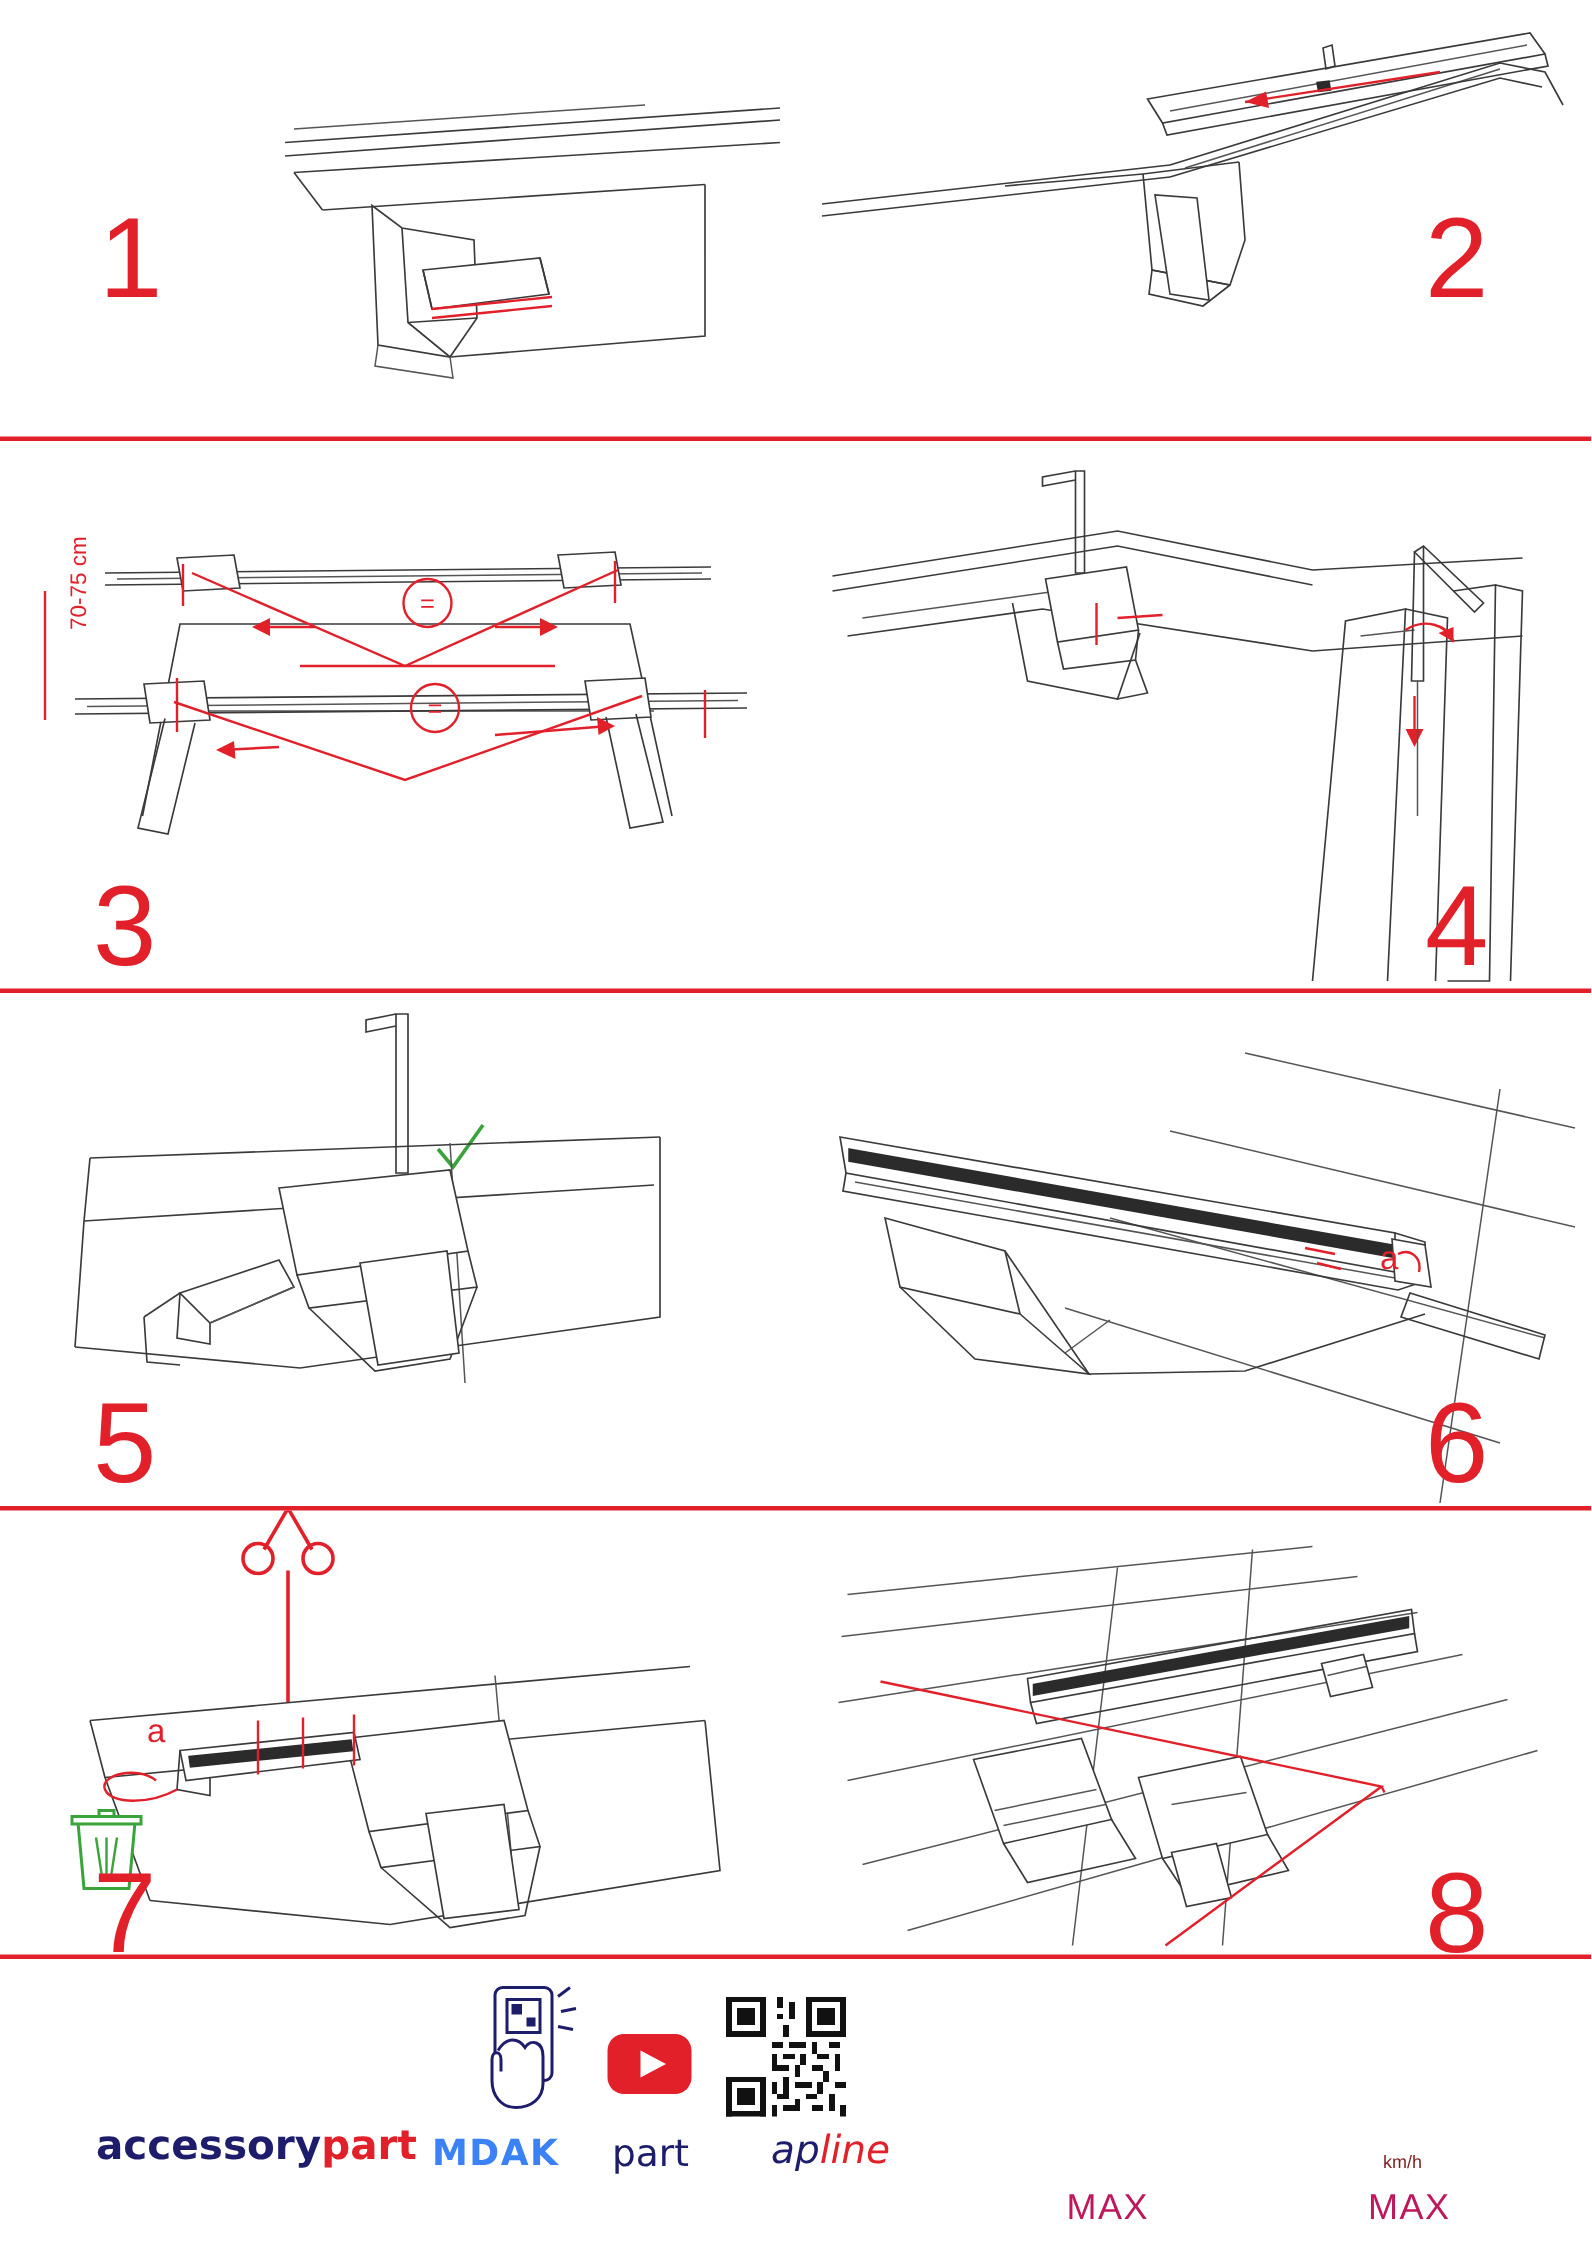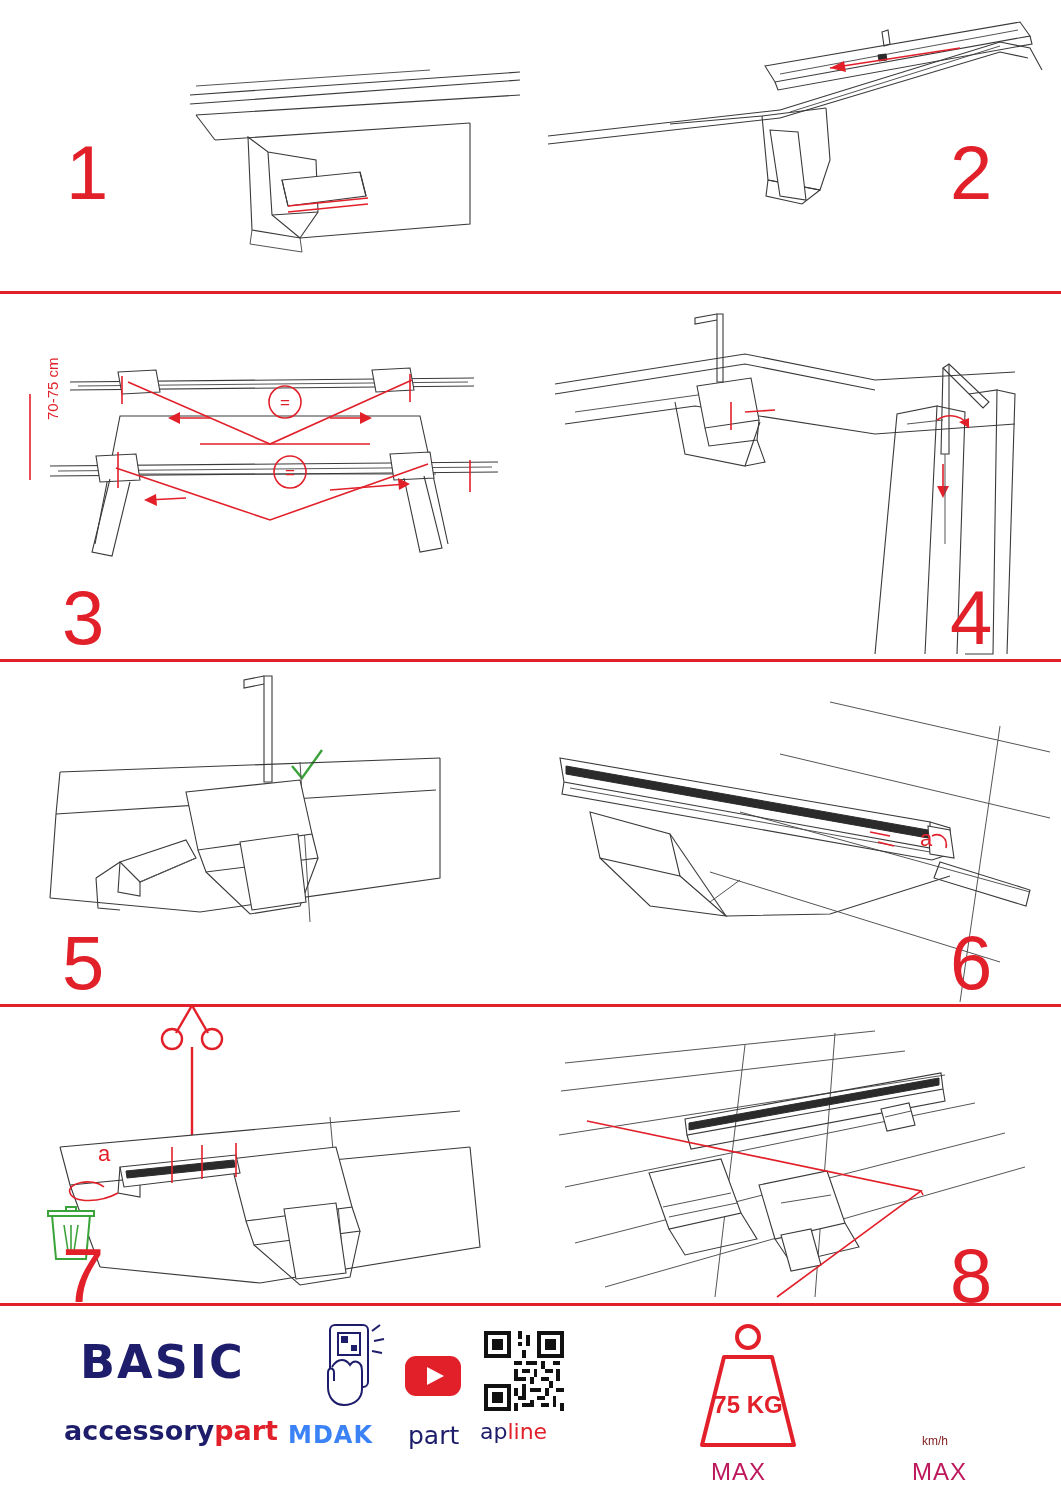--- a/index.html
+++ b/index.html
@@ -85,23 +85,23 @@
     position: absolute; left: 288px; top: 118px;
     font-family: "DejaVu Sans", sans-serif;
     font-size: 24px; color: #3b82f6; font-weight: 700; letter-spacing: 1px;
   }
   .lbl-ipqi {
     position: absolute; left: 408px; top: 118px;
     font-family: "DejaVu Sans", sans-serif;
     font-size: 25px; color: #1d1d6b; font-weight: 400;
   }
   .lbl-apline {
-    position: absolute; left: 480px; top: 116px;
+    position: absolute; left: 514px; top: 116px;
     font-family: "DejaVu Sans", sans-serif;
-    font-size: 22px; color: #1d1d6b; font-weight: 400;
+    font-size: 26px; color: #1d1d6b; font-weight: 400; font-style: italic;
   }
   .lbl-apline .red { color: #e2202a; }
   .icon-phone { position: absolute; left: 316px; top: 20px; }
   .icon-yt    { position: absolute; left: 404px; top: 52px; }
   .qr         { position: absolute; left: 484px; top: 28px; }
   .weight     { position: absolute; left: 688px; top: 18px; }
   .gauge      { position: absolute; left: 876px; top: 20px; }
   .max-lbl {
     position: absolute;
     font-family: "Liberation Sans", sans-serif;
@@ -420,21 +420,20 @@
       <path class="ln2" d="M340 110 L366 104"></path>
 
       <path class="rd" d="M42 114 L376 184 L232 290"></path>
       <path class="rd" d="M376 184 L378 188"></path>
     </svg>
   </div>
   <div class="stepnum n8">8</div>
 
   <div class="footer">
 
-    <div class="brand-basic">BASIC</div>
     <div class="brand-accessory">
       <span class="a">accessory</span><span class="b">part</span>
     </div>
 
     <div class="icon-phone">
       <svg width="72" height="86" viewBox="0 0 72 86">
         <rect x="14" y="2" width="38" height="62" rx="5" fill="#fff" stroke="#1d1d6b" stroke-width="2"></rect>
         <rect x="22" y="10" width="22" height="22" fill="none" stroke="#1d1d6b" stroke-width="2"></rect>
         <rect x="25" y="13" width="7" height="7" fill="#1d1d6b"></rect>
         <rect x="35" y="22" width="6" height="6" fill="#1d1d6b"></rect>
@@ -503,26 +502,19 @@
             <rect x="10" y="19" width="3" height="1"></rect>
           <rect x="15" y="19" width="2" height="1"></rect>
             <rect x="20" y="19" width="1" height="2"></rect>
         </g>
       </svg>
     </div>
     <div class="lbl-apline">
       <span>ap</span><span class="red">line</span>
     </div>
 
-    <div class="weight">
-      <svg width="120" height="128" viewBox="0 0 120 128">
-        <circle cx="60" cy="16" r="11" fill="none" stroke="#e2202a" stroke-width="4"></circle>
-        <path d="M36 36 L84 36 L106 124 L14 124 Z" fill="none" stroke="#e2202a" stroke-width="4" stroke-linejoin="round"></path>
-        <text x="60" y="92" text-anchor="middle" fill="#e2202a" font-size="24" font-family="Liberation Sans, sans-serif" font-weight="bold">75 KG</text>
-      </svg>
-    </div>
     <div class="max-lbl max1">MAX</div>
 
     <div class="kmh">km/h</div>
     <div class="max-lbl max2">MAX</div>
   </div>
 
 </div>
 
 </body></html>

